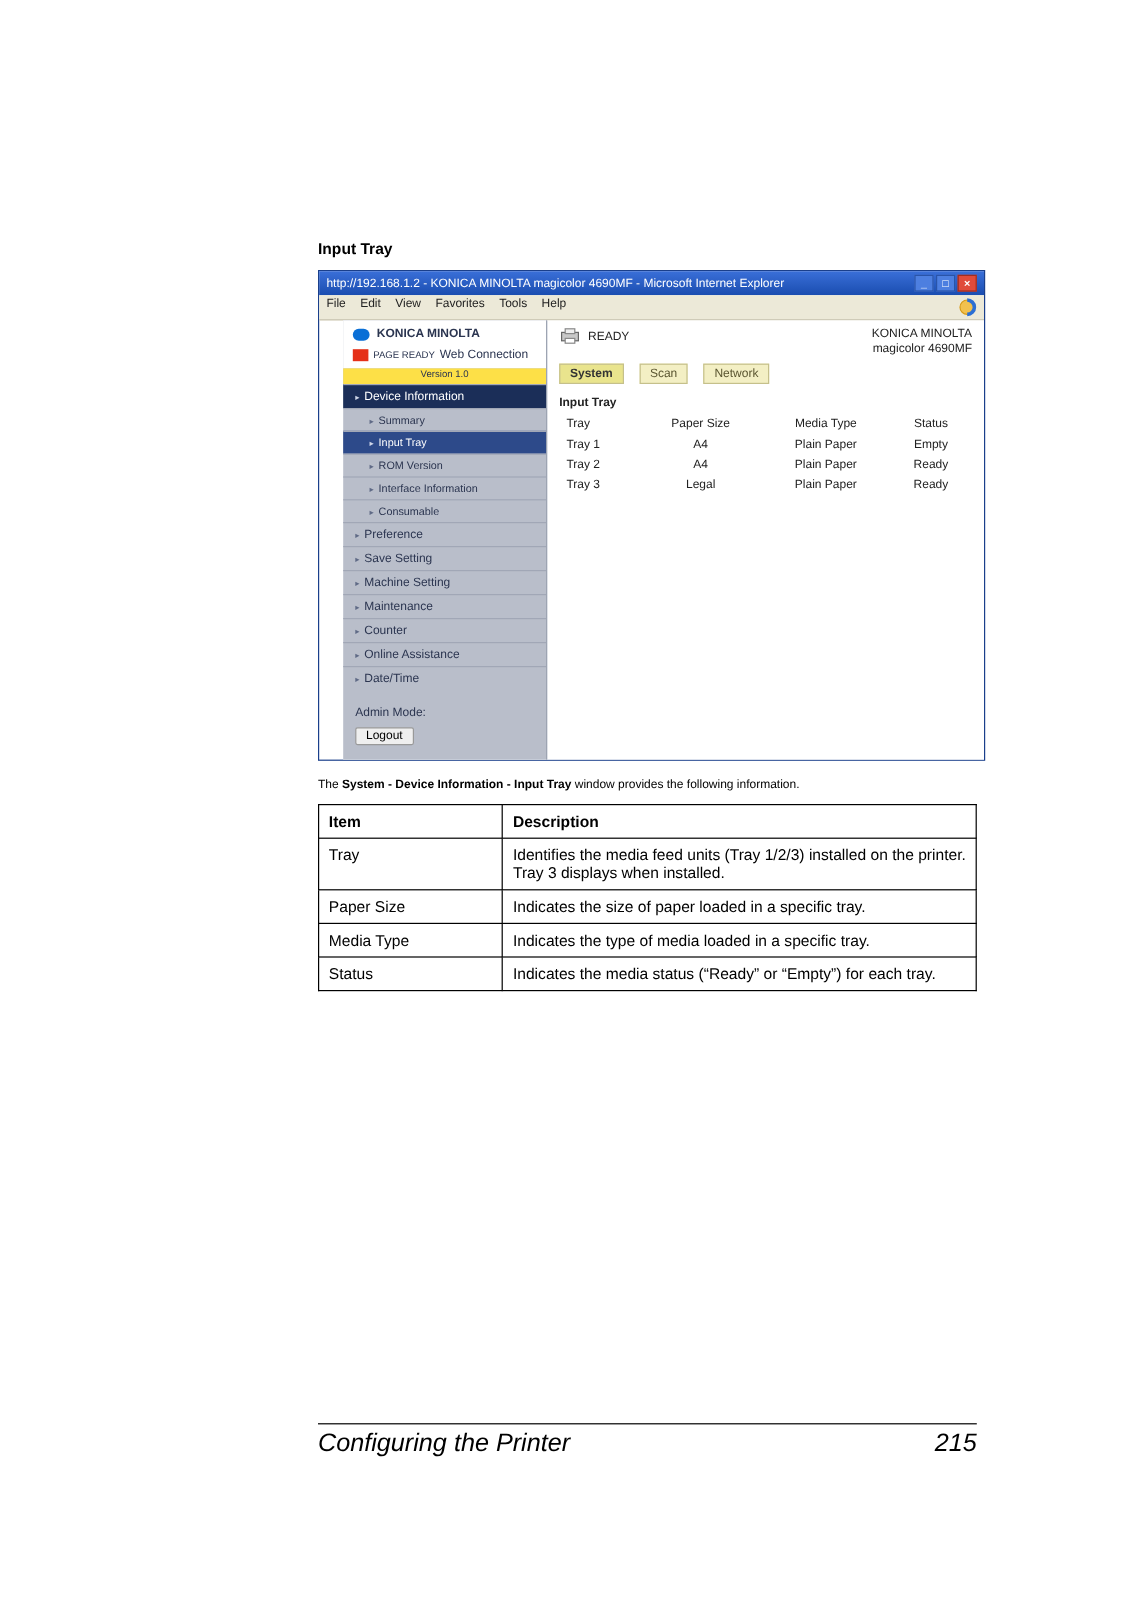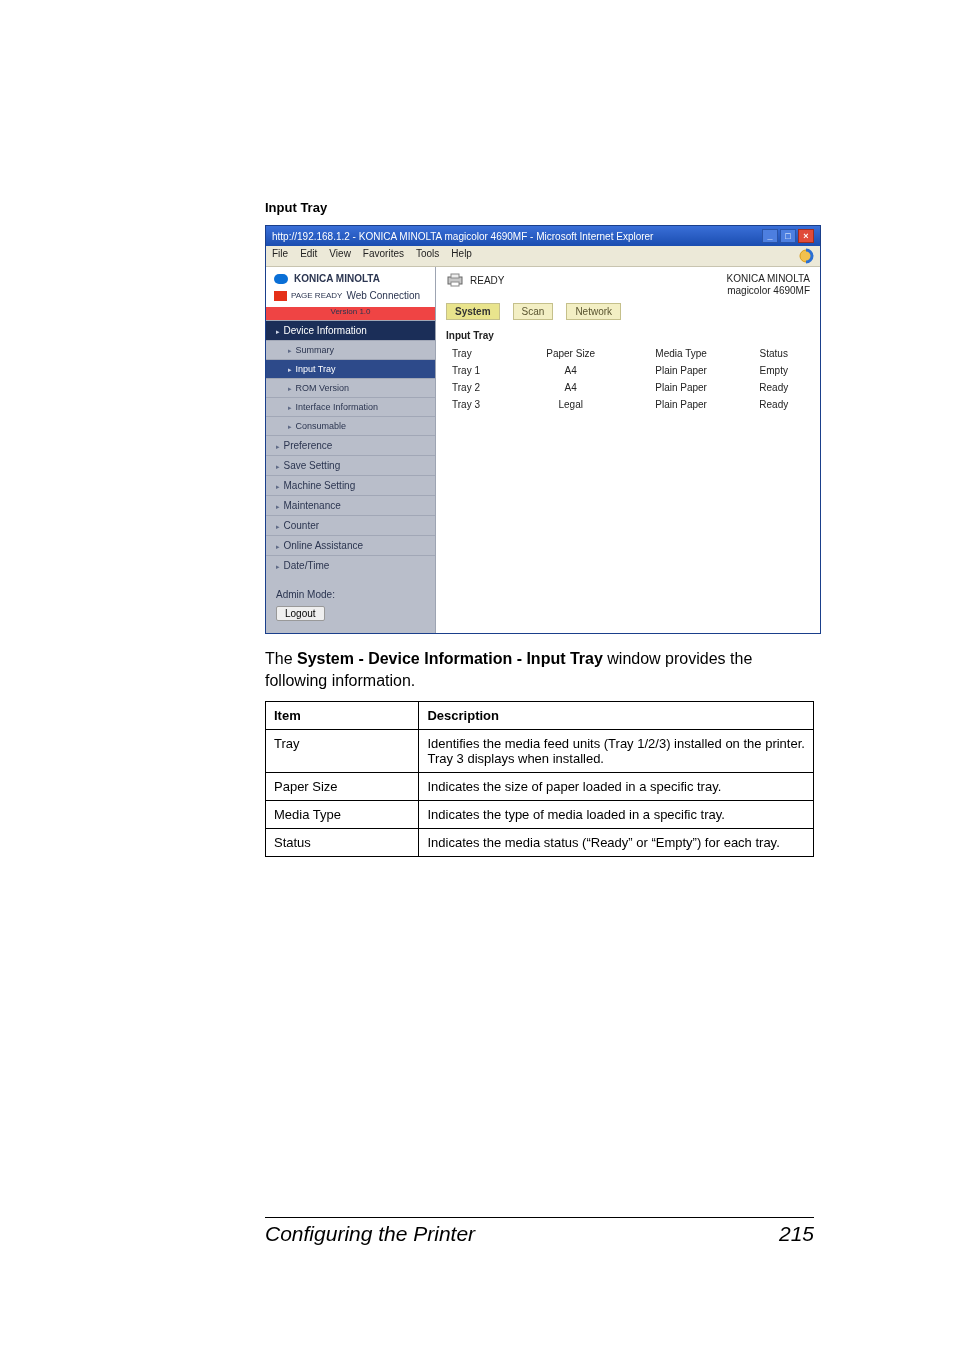--- a/index.html
+++ b/index.html
@@ -47,21 +47,21 @@
     gap: 12px;
     color: #222;
     border-bottom: 1px solid #c8c4b0;
   }
   .menubar span[data-name="menu-item"] { }
   .menubar .ielogo {
     margin-left: auto;
     width: 16px; height: 16px;
     display: inline-flex; align-items: center; justify-content: center;
   }
-  .content { display: flex; background: #fff; min-height: 325px; }
+  .content { display: flex; background: #fff; min-height: 325px; margin-left: 20px; }
 
   
   .sidebar {
     width: 170px;
     background: #b9beca;
     border-right: 1px solid #9da4b2;
     font-size: 10px;
     color: #2b3550;
     display: flex;
     flex-direction: column;
@@ -81,21 +81,21 @@
   .brand2 {
     background: #fff;
     padding: 0 8px 6px 8px;
     font-size: 10px;
     display: flex;
     align-items: center;
     gap: 4px;
   }
   .brand2 .pssquare { width: 13px; height: 10px; background: #e53018; display:inline-block; }
   .brand2 .pstxt { font-size: 8px; }
-  .version { background:#ef4444; text-align:center; font-size:8px; padding-bottom:4px; }
+  .version { background:#fde047; text-align:center; font-size:8px; padding-bottom:4px; }
 
   .nav-item {
     padding: 4px 8px 4px 10px;
     border-top: 1px solid #a1a7b6;
     cursor: pointer;
   }
   .nav-item.level2 { padding-left: 22px; font-size: 9px; }
   .nav-item.sel { background: #2d4a8a; color: #fff; }
   .nav-item.active { background: #1b2e58; color: #fff; }
   .nav-item .tri { font-size: 7px; margin-right: 4px; color: #5f6a86; }
@@ -167,21 +167,21 @@
   table.tray td {
     padding: 3px 6px;
     color: #222;
   }
   table.tray th:nth-child(2), table.tray td:nth-child(2),
   table.tray th:nth-child(3), table.tray td:nth-child(3),
   table.tray th:nth-child(4), table.tray td:nth-child(4) { text-align: center; }
 
   
   .body-text {
-    font-size: 16px;
+    font-size: 10px;
     margin: 14px 0 8px 0;
     line-height: 1.4;
   }
   table.desc {
     width: 100%;
     border-collapse: collapse;
     font-size: 13px;
   }
   table.desc th, table.desc td {
     border: 1px solid #000;

